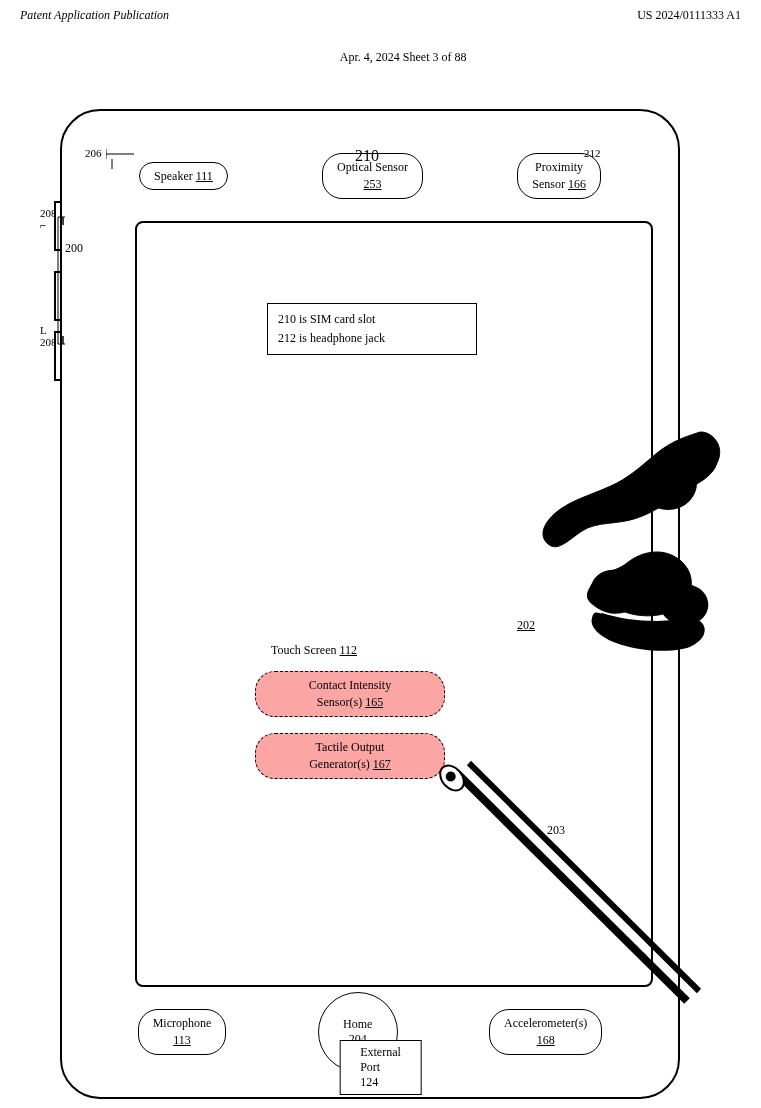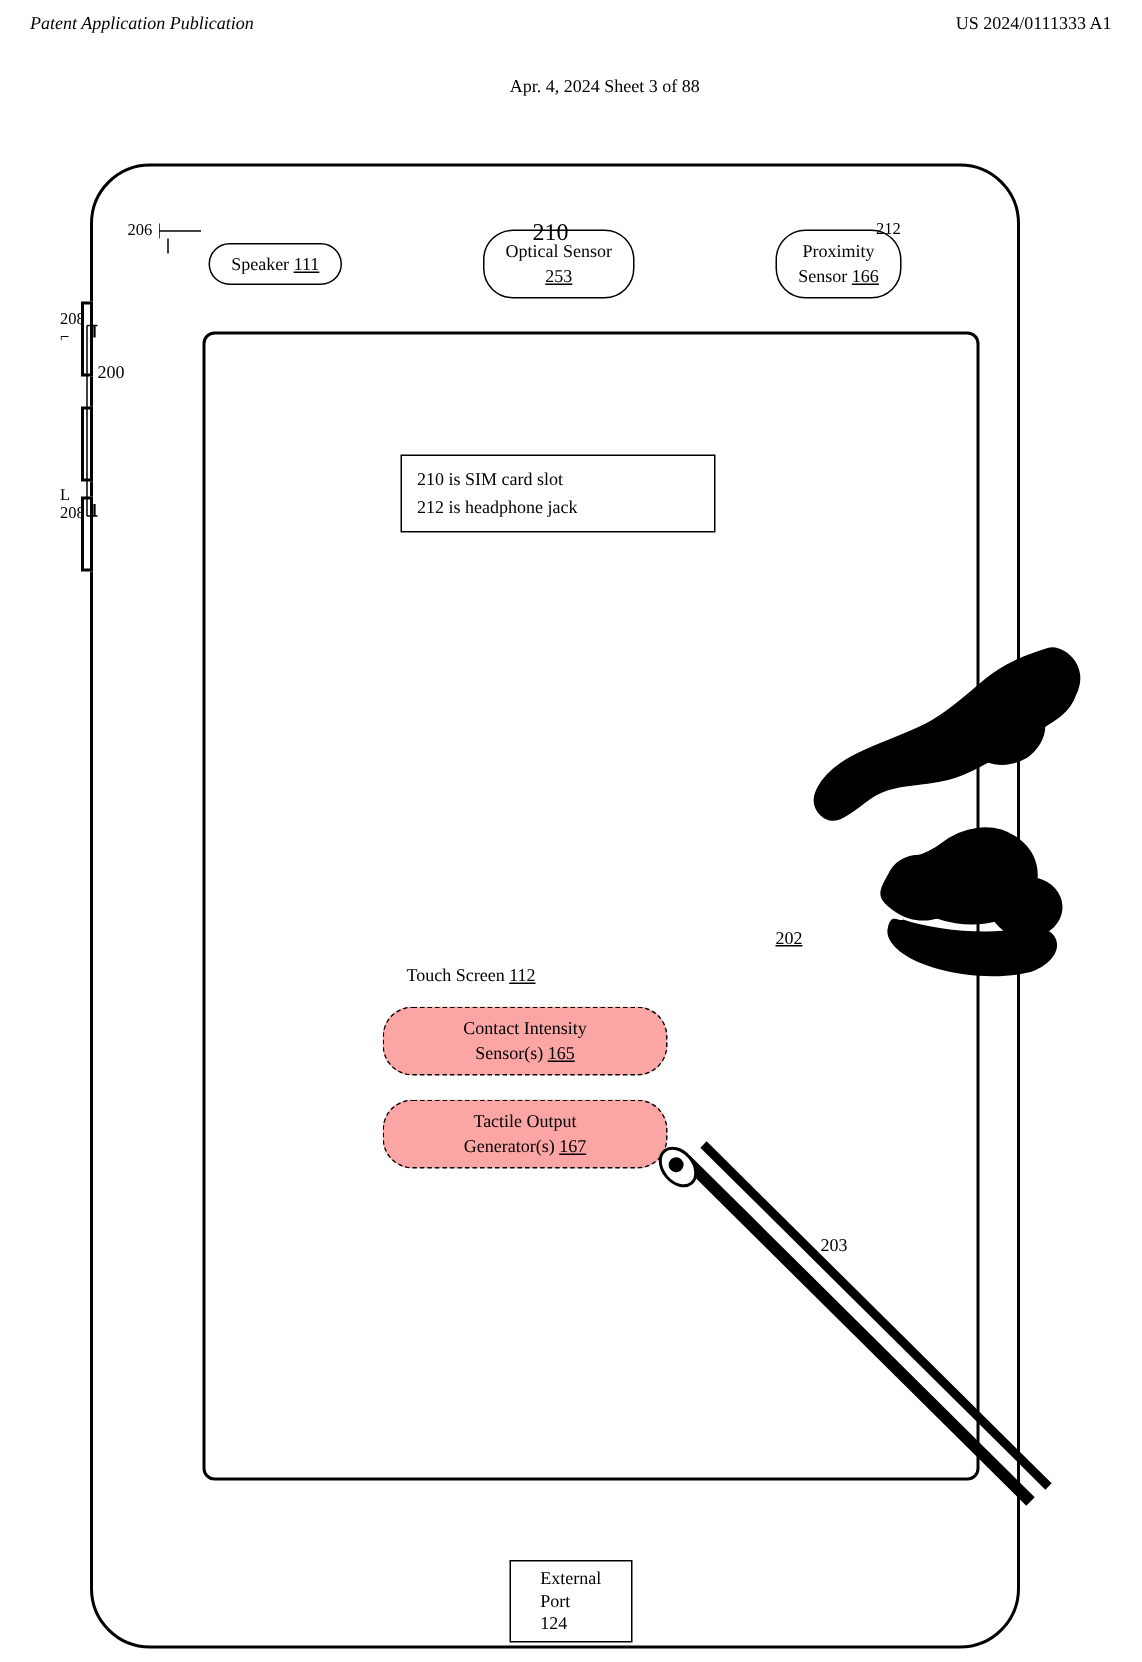--- a/index.html
+++ b/index.html
@@ -284,20 +284,25 @@
         <line x1="32" y1="10" x2="262" y2="238" stroke="#000" stroke-width="6"></line>
 
         <ellipse cx="15" cy="25" rx="10" ry="14" fill="#fff" stroke="#000" stroke-width="2" transform="rotate(-40,15,25)"></ellipse>
         <circle cx="15" cy="25" r="5" fill="#000" transform="rotate(-40,15,25) translate(0,-2)"></circle>
       </svg>
 
       <div style="position:absolute; top:600px; left:410px; font-size:12px;">203</div>
 
     </div>
 
+    <div class="device-bottom-section">
+      <div class="pill" style="text-align:center;">Microphone<br><span class="underline">113</span></div>
+      <div class="home-button">Home<br><span class="underline">204</span></div>
+      <div class="pill" style="text-align:center;">Accelerometer(s)<br><span class="underline">168</span></div>
+    </div>
 
   </div>
 
   <div style="position:absolute; top:78px; left:85px; font-size:11px;">
     <span>206</span>
     <svg width="30" height="14" style="display:inline-block;vertical-align:middle;margin-left:2px;">
       <line x1="0" y1="7" x2="28" y2="7" stroke="#000" stroke-width="1"></line>
       <line x1="0" y1="2" x2="0" y2="12" stroke="#000" stroke-width="1"></line>
     </svg>
   </div>

